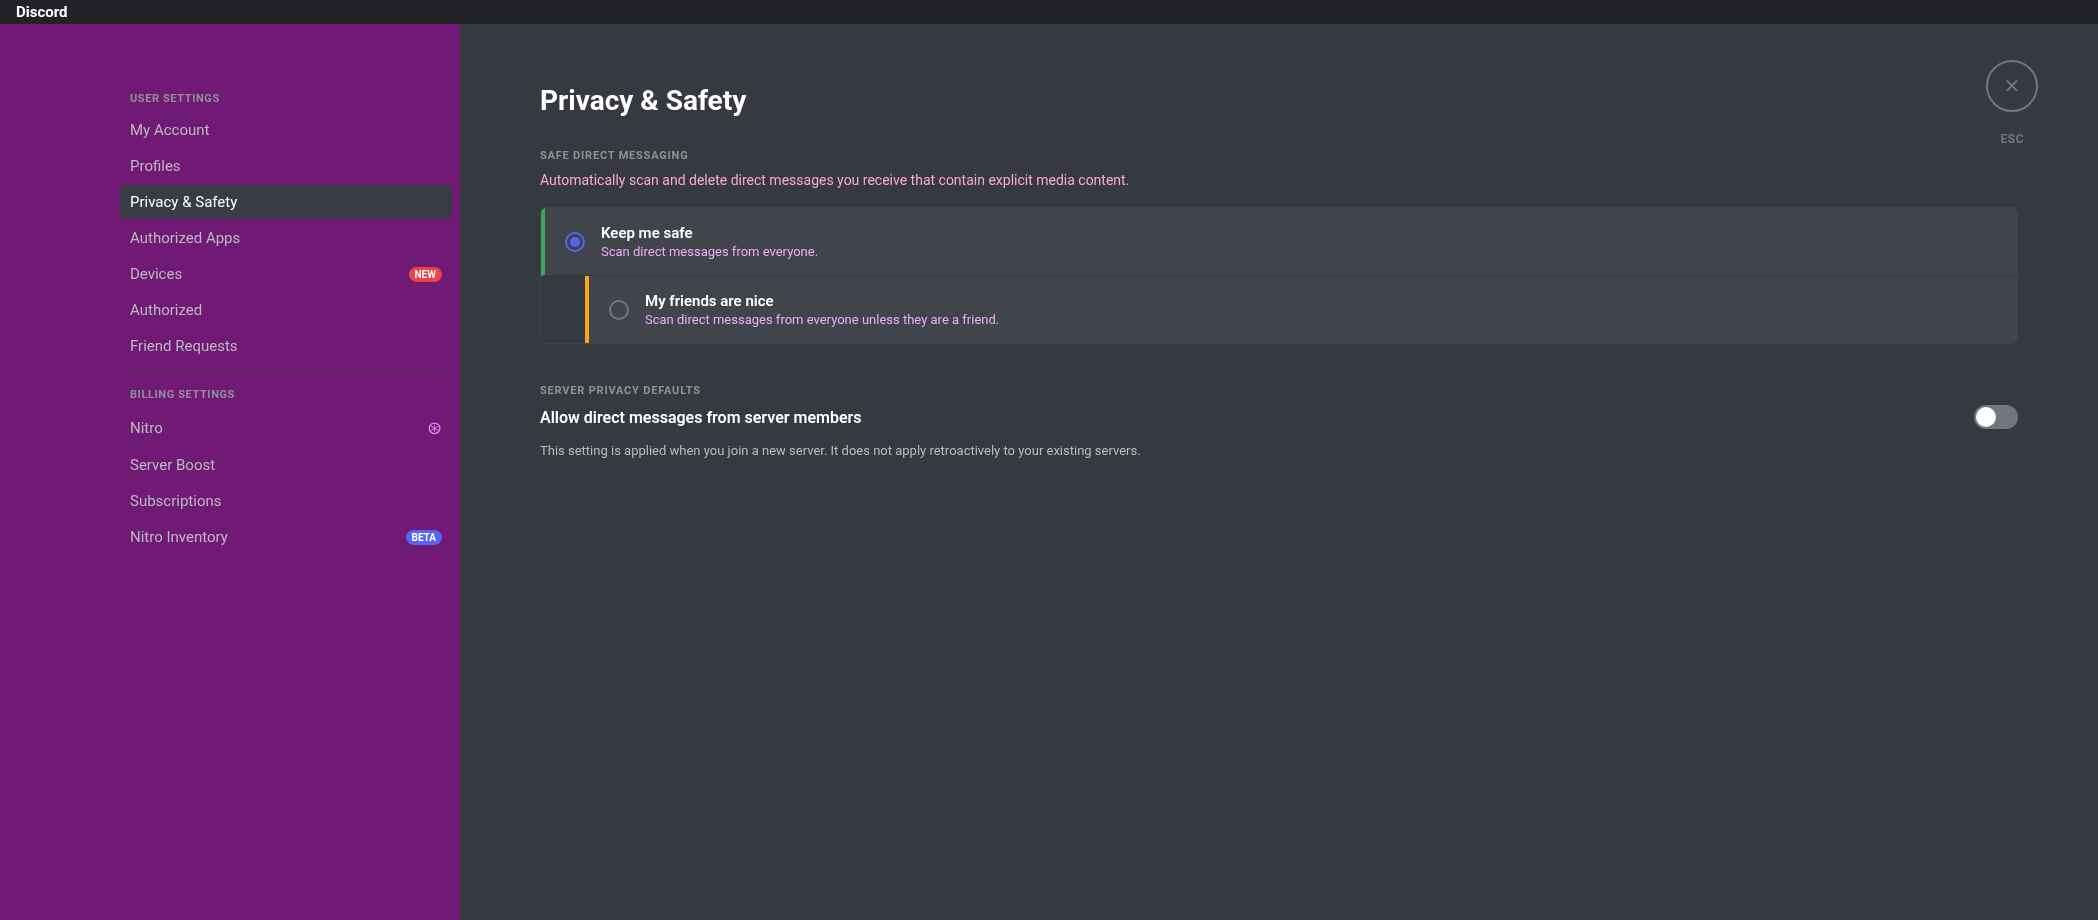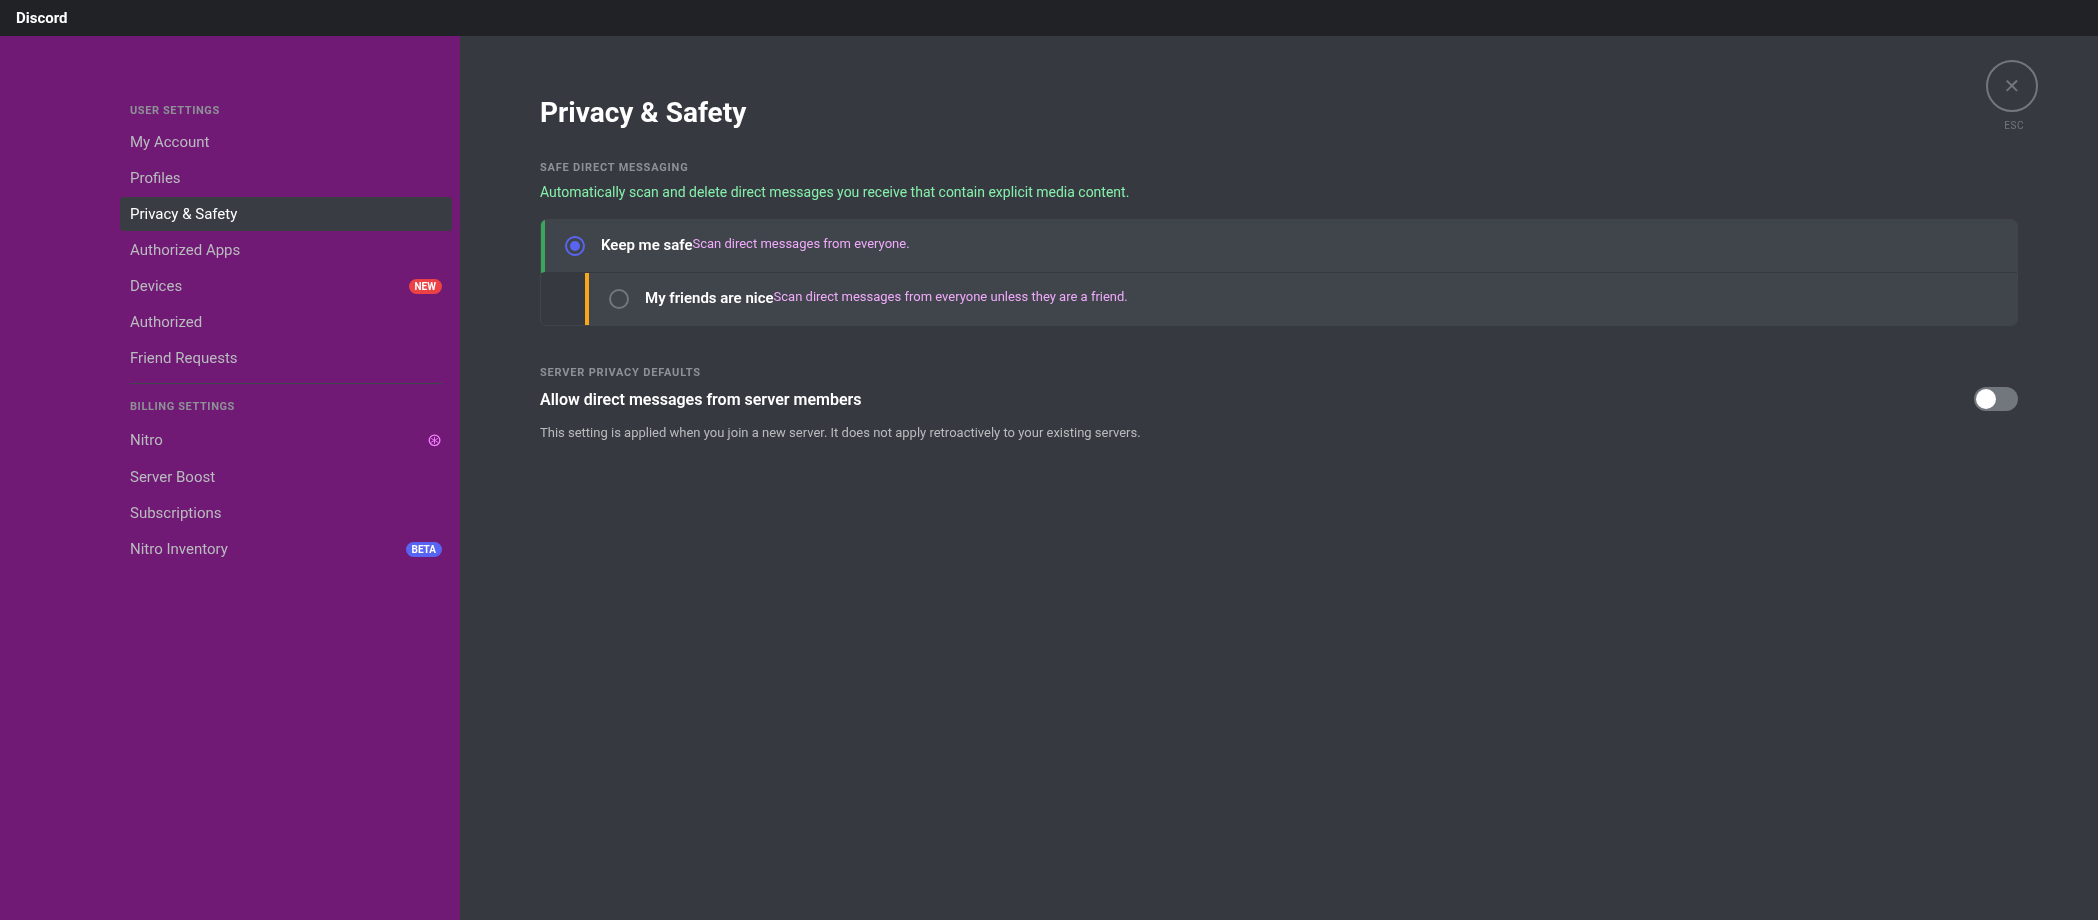--- a/index.html
+++ b/index.html
@@ -11,21 +11,21 @@
       width: 2098px;
       height: 920px;
       overflow: hidden;
       display: flex;
       flex-direction: column;
     }
 
     
     .top-bar {
       background: #202225;
-      height: 36px;
+      height: 24px;
       display: flex;
       align-items: center;
       padding: 0 16px;
       flex-shrink: 0;
     }
 
     .app-title {
       color: #ffffff;
       font-size: 15px;
       font-weight: 700;
@@ -134,21 +134,21 @@
       font-size: 11px;
       font-weight: 700;
       color: #8e9297;
       text-transform: uppercase;
       letter-spacing: 0.8px;
       margin-bottom: 8px;
     }
 
     .section-description {
       font-size: 14px;
-      color: #86efac;
+      color: #f9a8d4;
       margin-bottom: 16px;
       line-height: 1.5;
     }
 
     
     .radio-group {
       border: 1px solid #40444b;
       border-radius: 6px;
       overflow: hidden;
       margin-bottom: 40px;
@@ -198,21 +198,21 @@
     .radio-circle.checked::after {
       content: '';
       width: 10px;
       height: 10px;
       border-radius: 50%;
       background: #5865f2;
     }
 
     .radio-text-group {
       display: flex;
-      flex-direction: row;
+      flex-direction: column;
     }
 
     .radio-title {
       font-size: 15px;
       font-weight: 600;
       color: #ffffff;
       margin-bottom: 2px;
     }
 
     .radio-subtitle {
@@ -290,27 +290,27 @@
       align-items: center;
       justify-content: center;
       cursor: pointer;
       color: #72767d;
       font-size: 22px;
       flex-direction: column;
       gap: 2px;
     }
 
     .close-btn-label {
-      font-size: 10px;
+      font-size: 12px;
       color: #72767d;
       text-align: center;
       position: fixed;
-      top: 120px;
+      top: 132px;
       right: 74px;
-      font-weight: 400;
+      font-weight: 700;
       letter-spacing: 0.5px;
     }
 
     .close-x {
       font-size: 20px;
       line-height: 1;
     }
   </style>
 </head>
 <body>

